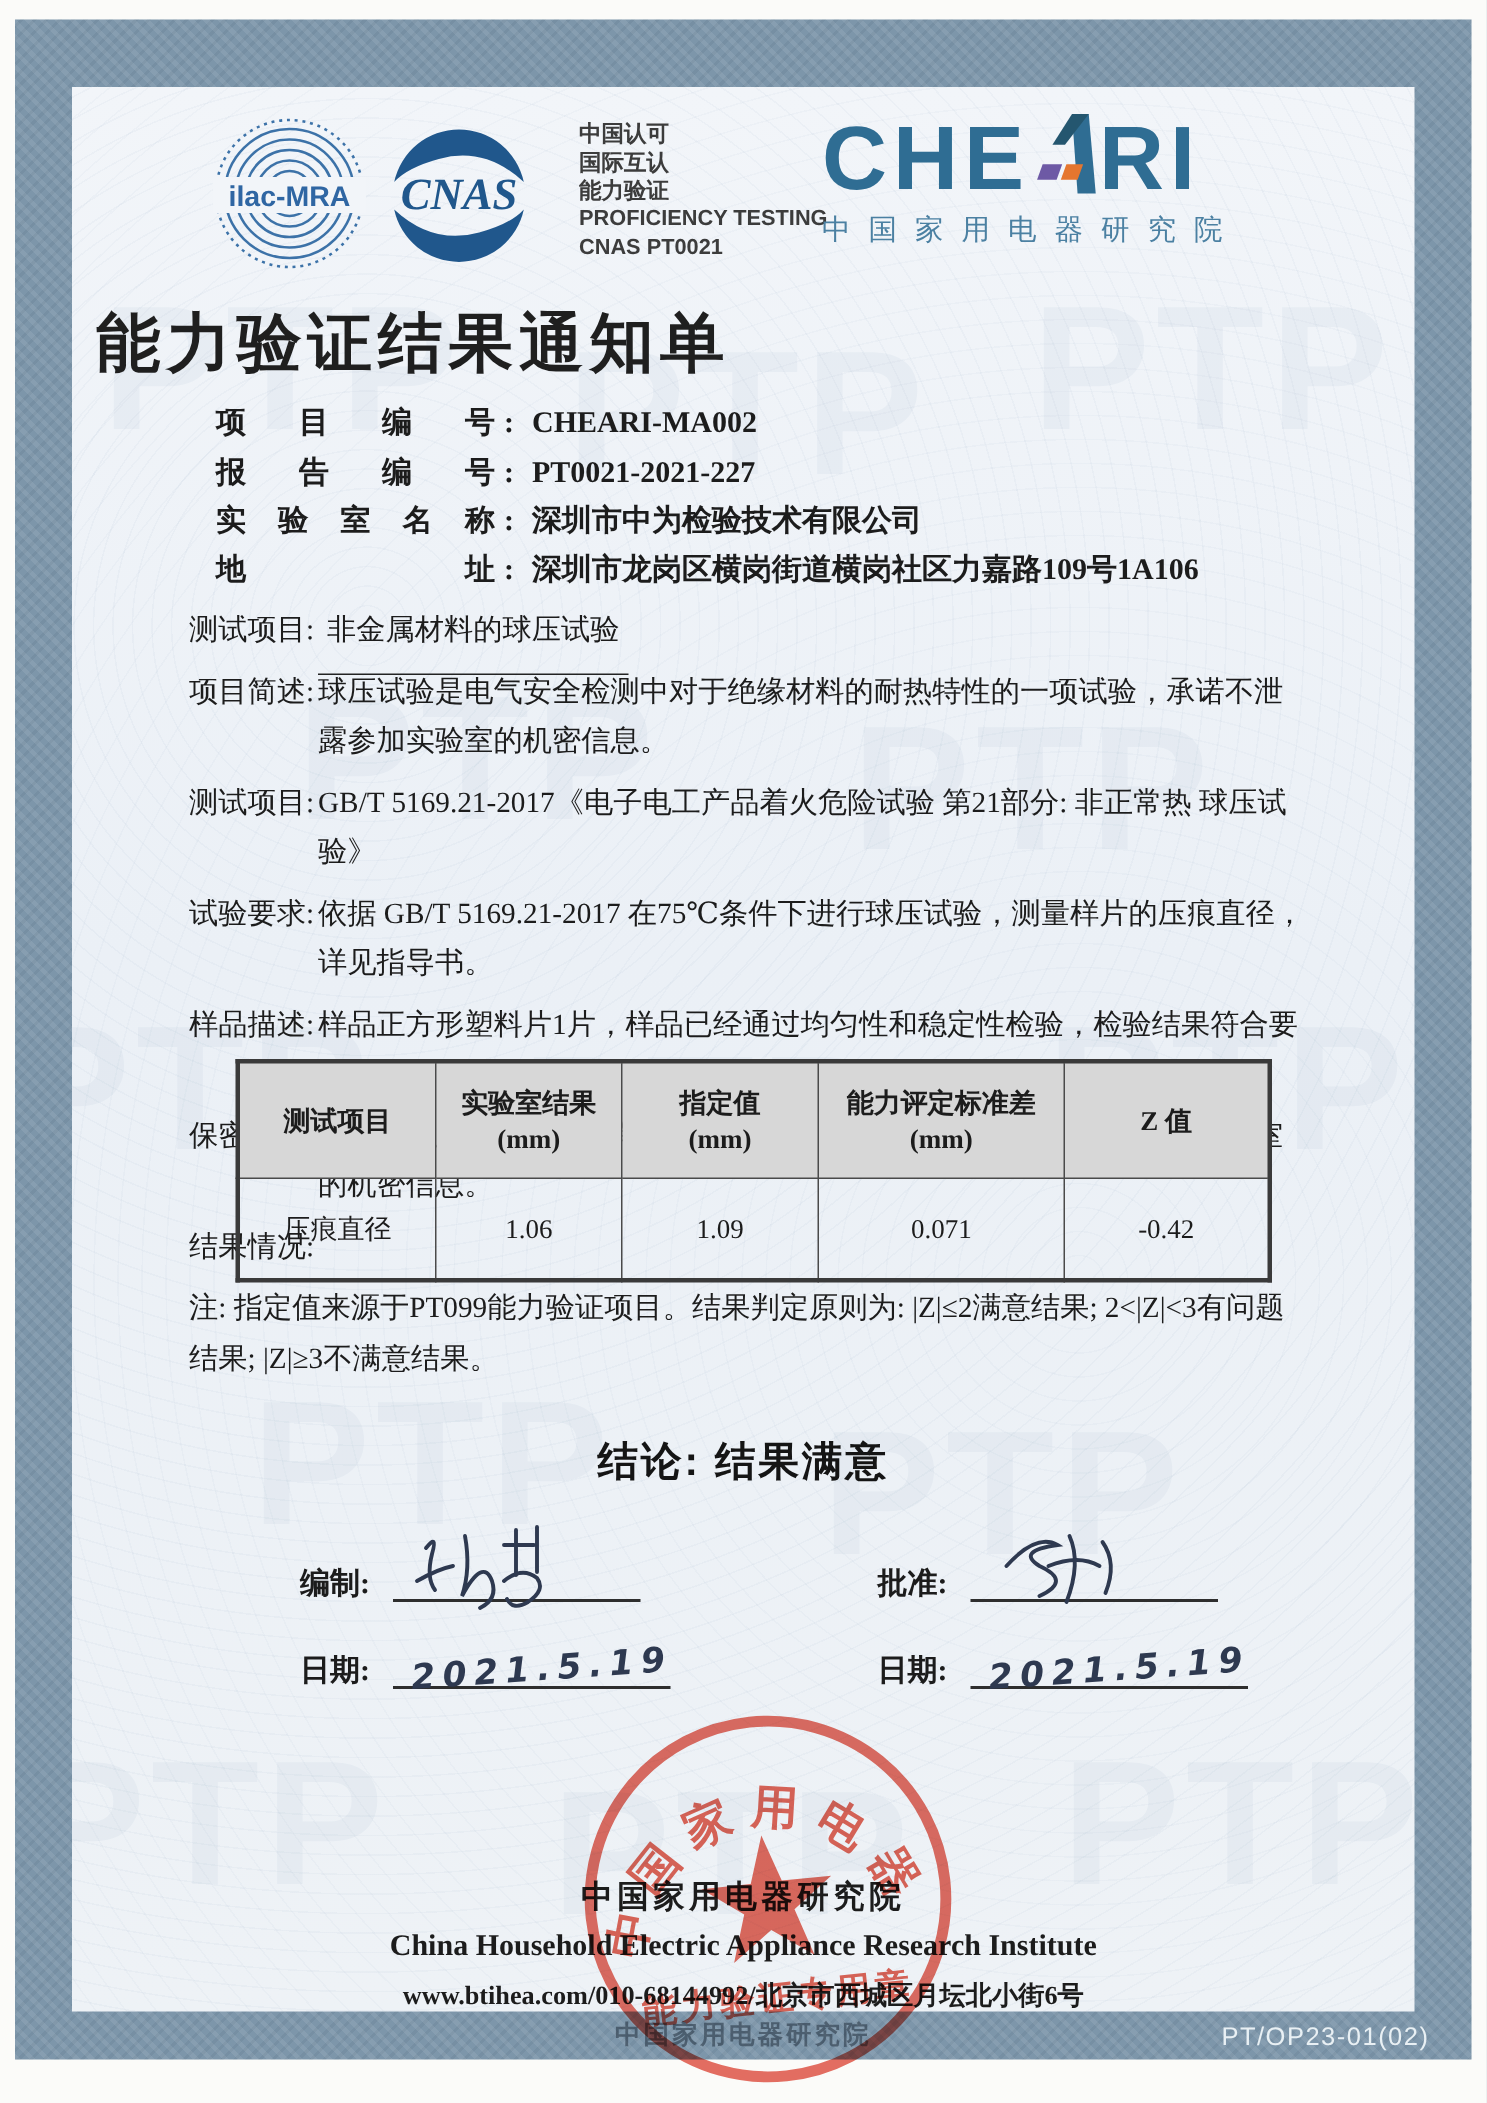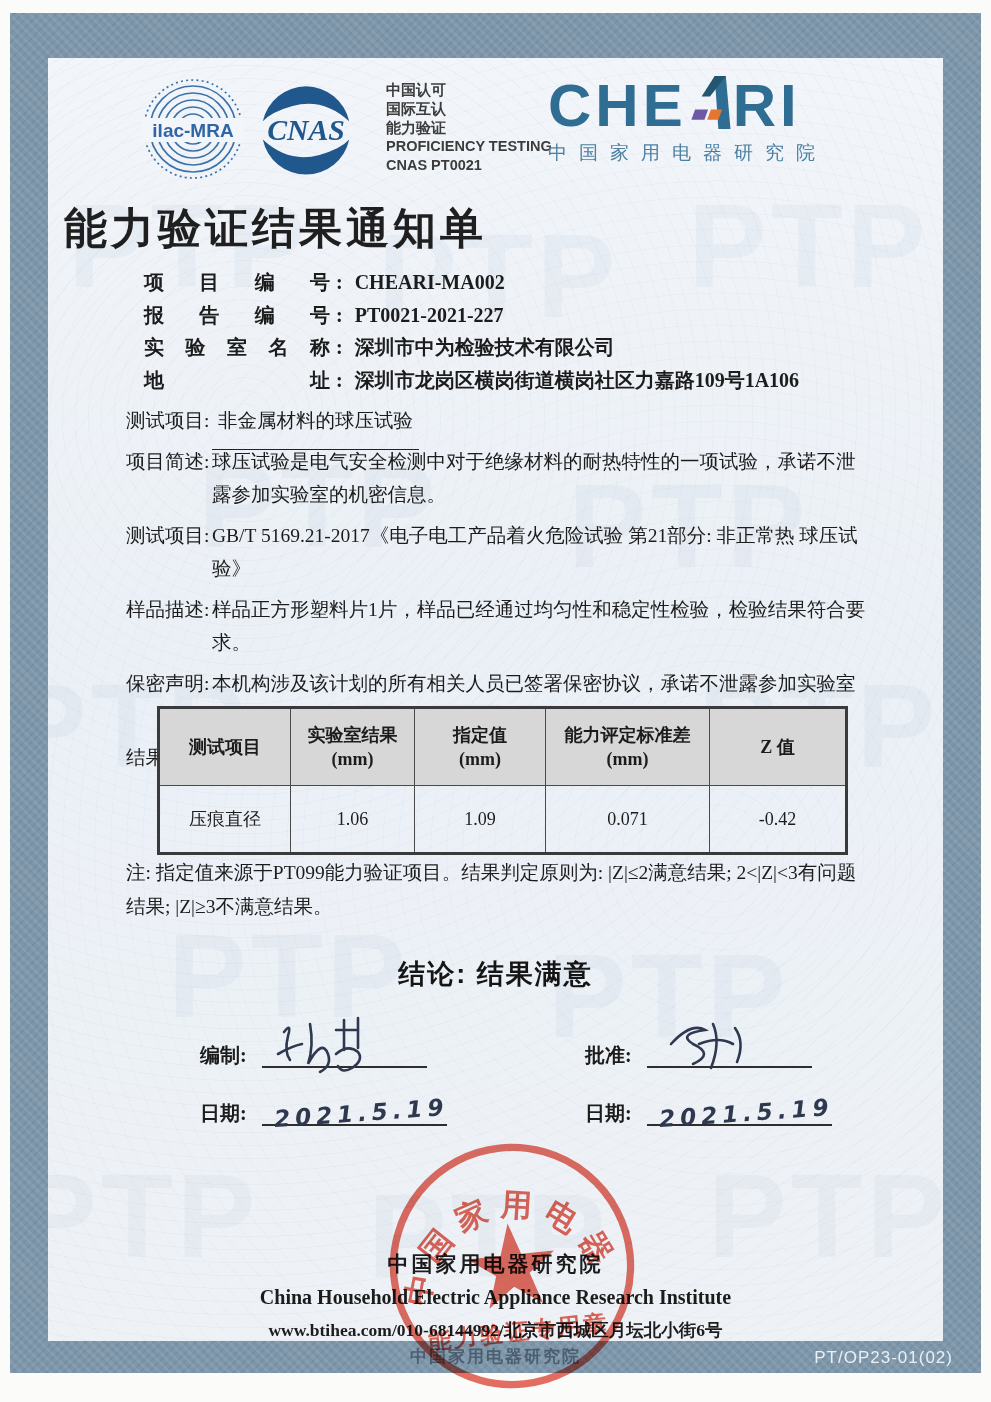--- a/index.html
+++ b/index.html
@@ -187,20 +187,24 @@
     </div>
     <div class="sec">
       <span class="sec-label">项目简述:</span>
       <span class="sec-text">球压试验是电气安全检测中对于绝缘材料的耐热特性的一项试验，承诺不泄露参加实验室的机密信息。</span>
     </div>
     <div class="sec">
       <span class="sec-label">测试项目:</span>
       <span class="sec-text">GB/T 5169.21-2017《电子电工产品着火危险试验 第21部分: 非正常热 球压试验》</span>
     </div>
     <div class="sec">
+      <span class="sec-label">试验要求:</span>
+      <span class="sec-text">依据 GB/T 5169.21-2017 在75℃条件下进行球压试验，测量样片的压痕直径，详见指导书。</span>
+    </div>
+    <div class="sec">
       <span class="sec-label">样品描述:</span>
       <span class="sec-text">样品正方形塑料片1片，样品已经通过均匀性和稳定性检验，检验结果符合要求。</span>
     </div>
     <div class="sec">
       <span class="sec-label">保密声明:</span>
       <span class="sec-text">本机构涉及该计划的所有相关人员已签署保密协议，承诺不泄露参加实验室的机密信息。</span>
     </div>
     <div class="sec">
       <span class="sec-label">结果情况:</span>
       <span class="sec-text"></span>

